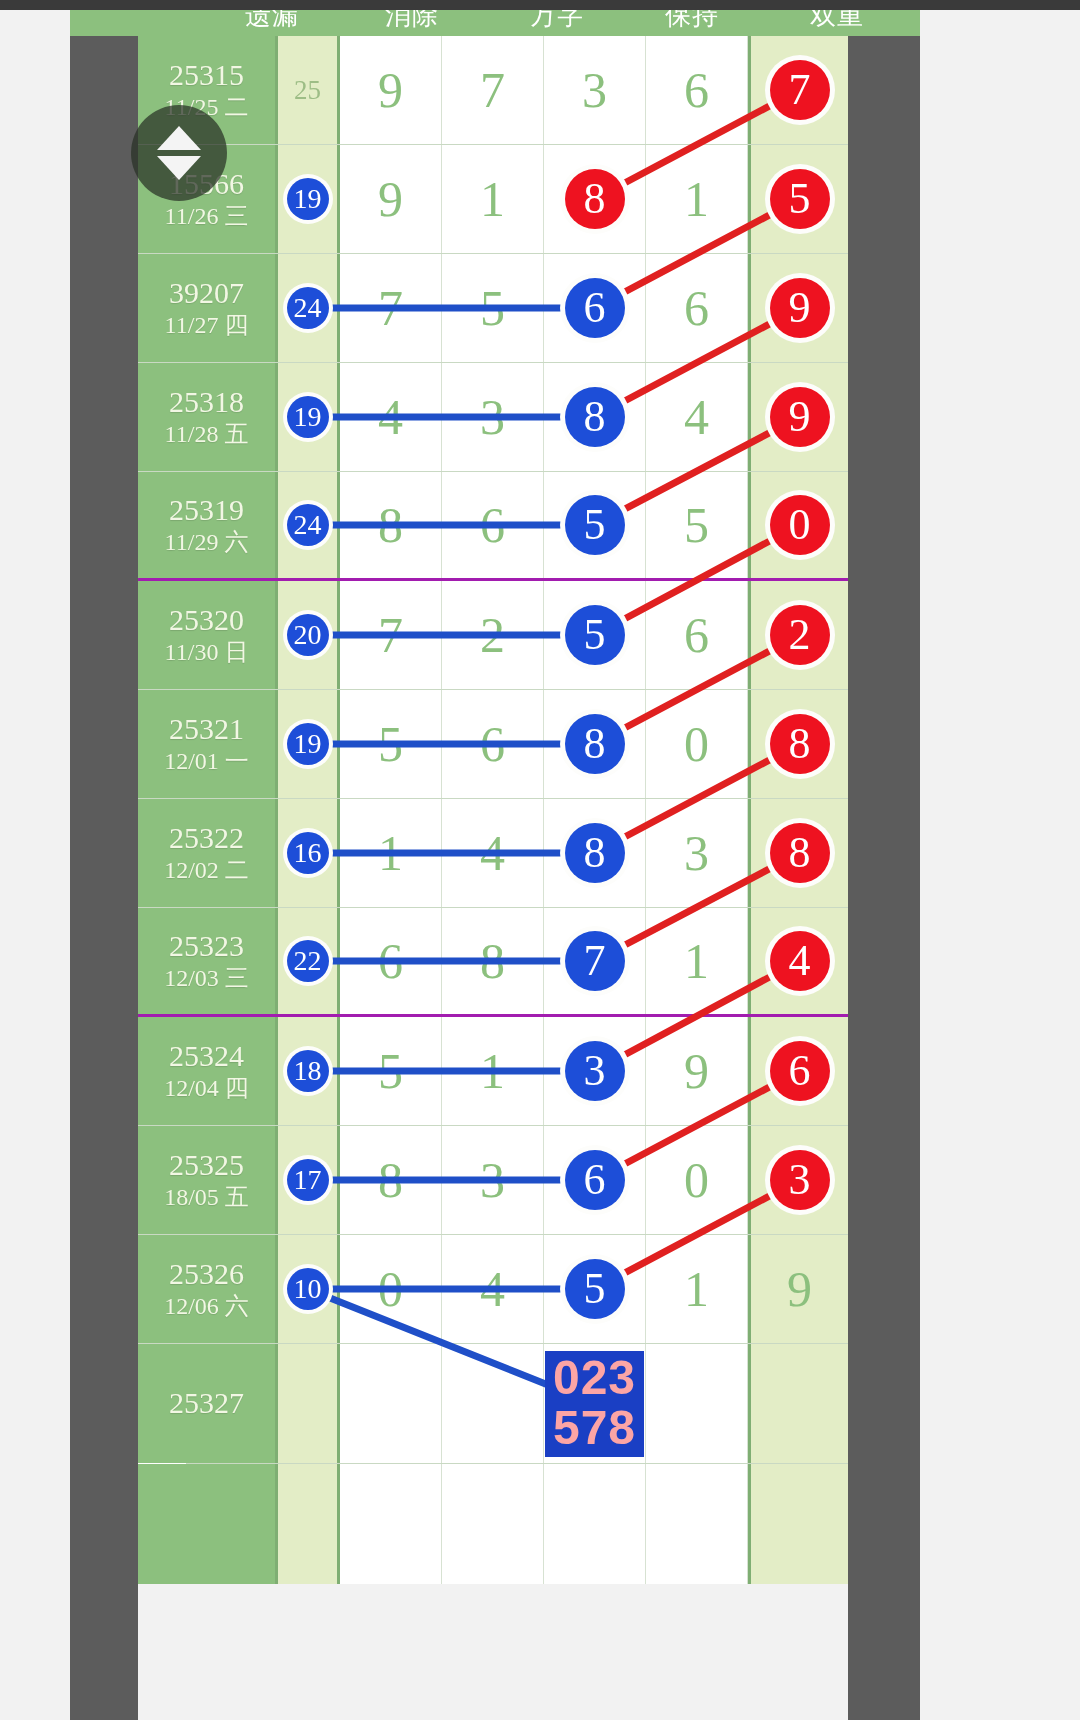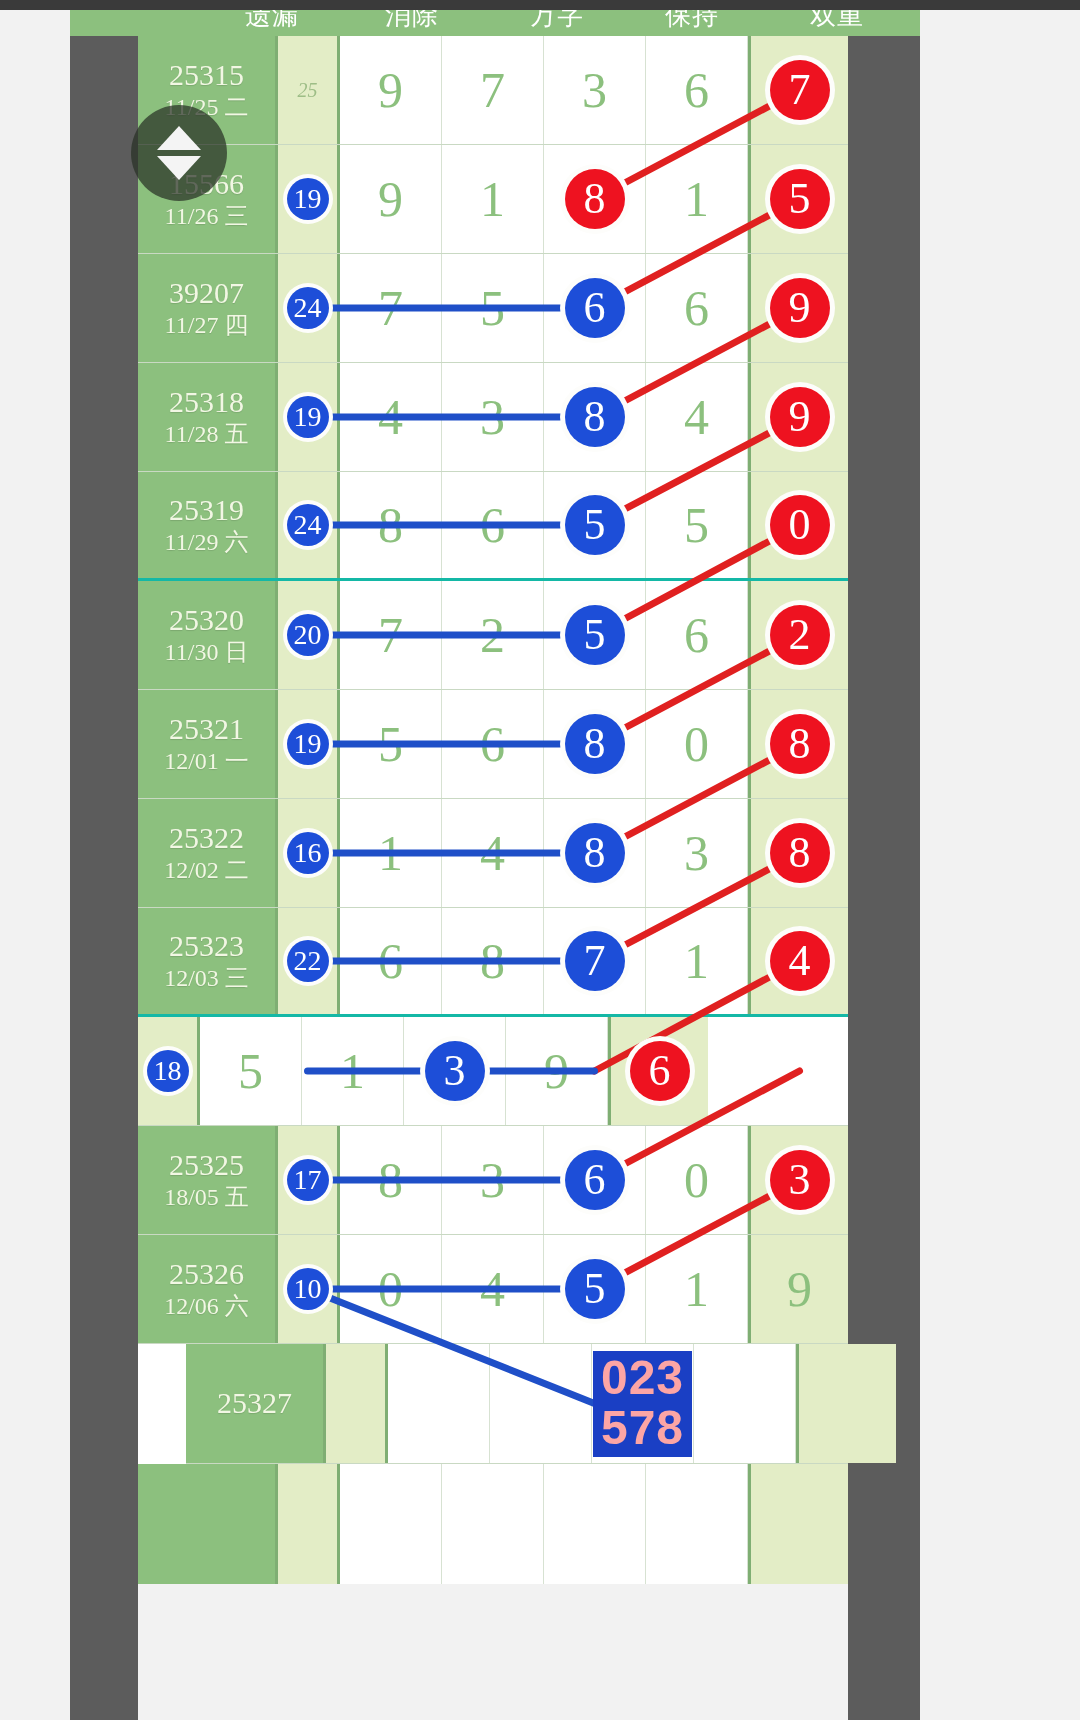--- a/index.html
+++ b/index.html
@@ -44,22 +44,23 @@
   
   .grid {
     position: absolute; left: 138px; top: 36px;
     width: 710px;
     background: #fff;
   }
   .row {
     display: flex; position: relative;
     height: 109px;
     border-bottom: 1px solid #c9d9c3;
-  }
-  .row.sep { border-bottom: 3px solid #14b8a6; }
+    justify-content: flex-end;
+  }
+  .row.sep { border-bottom: 3px solid #a21caf; }
   .row.tall { height: 120px; margin-left: 48px; }
 
   .c-period {
     width: 140px; flex: 0 0 140px;
     background: #8cc07e;
     border-right: 3px solid #7fae73;
     display: flex; flex-direction: column;
     align-items: center; justify-content: center;
     color: #f2f7e4;
     text-shadow: 0 1px 1px rgba(0,0,0,.12);
@@ -68,21 +69,21 @@
   .c-period .pdate { font-size: 24px; line-height: 1.2; }
   .c-period.only .pid { font-size: 30px; }
 
   .c-miss {
     width: 62px; flex: 0 0 62px;
     background: #e3edc6;
     border-right: 3px solid #7fae73;
     display: flex; align-items: center; justify-content: center;
     position: relative;
   }
-  .c-miss .plain { color: #9dbd86; font-size: 20px; font-style: italic; }
+  .c-miss .plain { color: #9dbd86; font-size: 27px; }
 
   .c-dig {
     width: 102px; flex: 0 0 102px;
     background: #ffffff;
     border-right: 1px solid #d7e2d2;
     display: flex; align-items: center; justify-content: center;
     position: relative;
   }
   .c-dig .num { color: #8cc07e; font-size: 50px; line-height: 1; }
 
@@ -396,20 +397,24 @@
           <div class="bub blue">7</div>
         </div>
         <div class="c-dig">
           <div class="num">1</div>
         </div>
         <div class="c-last">
           <div class="bub red">4</div>
         </div>
       </div>
       <div class="row">
+        <div class="c-period">
+          <div class="pid">25324</div>
+          <div class="pdate">12/04 四</div>
+        </div>
         <div class="c-miss">
           <div class="bub blue small">18</div>
         </div>
         <div class="c-dig">
           <div class="num">5</div>
         </div>
         <div class="c-dig">
           <div class="num">1</div>
         </div>
         <div class="c-dig">

